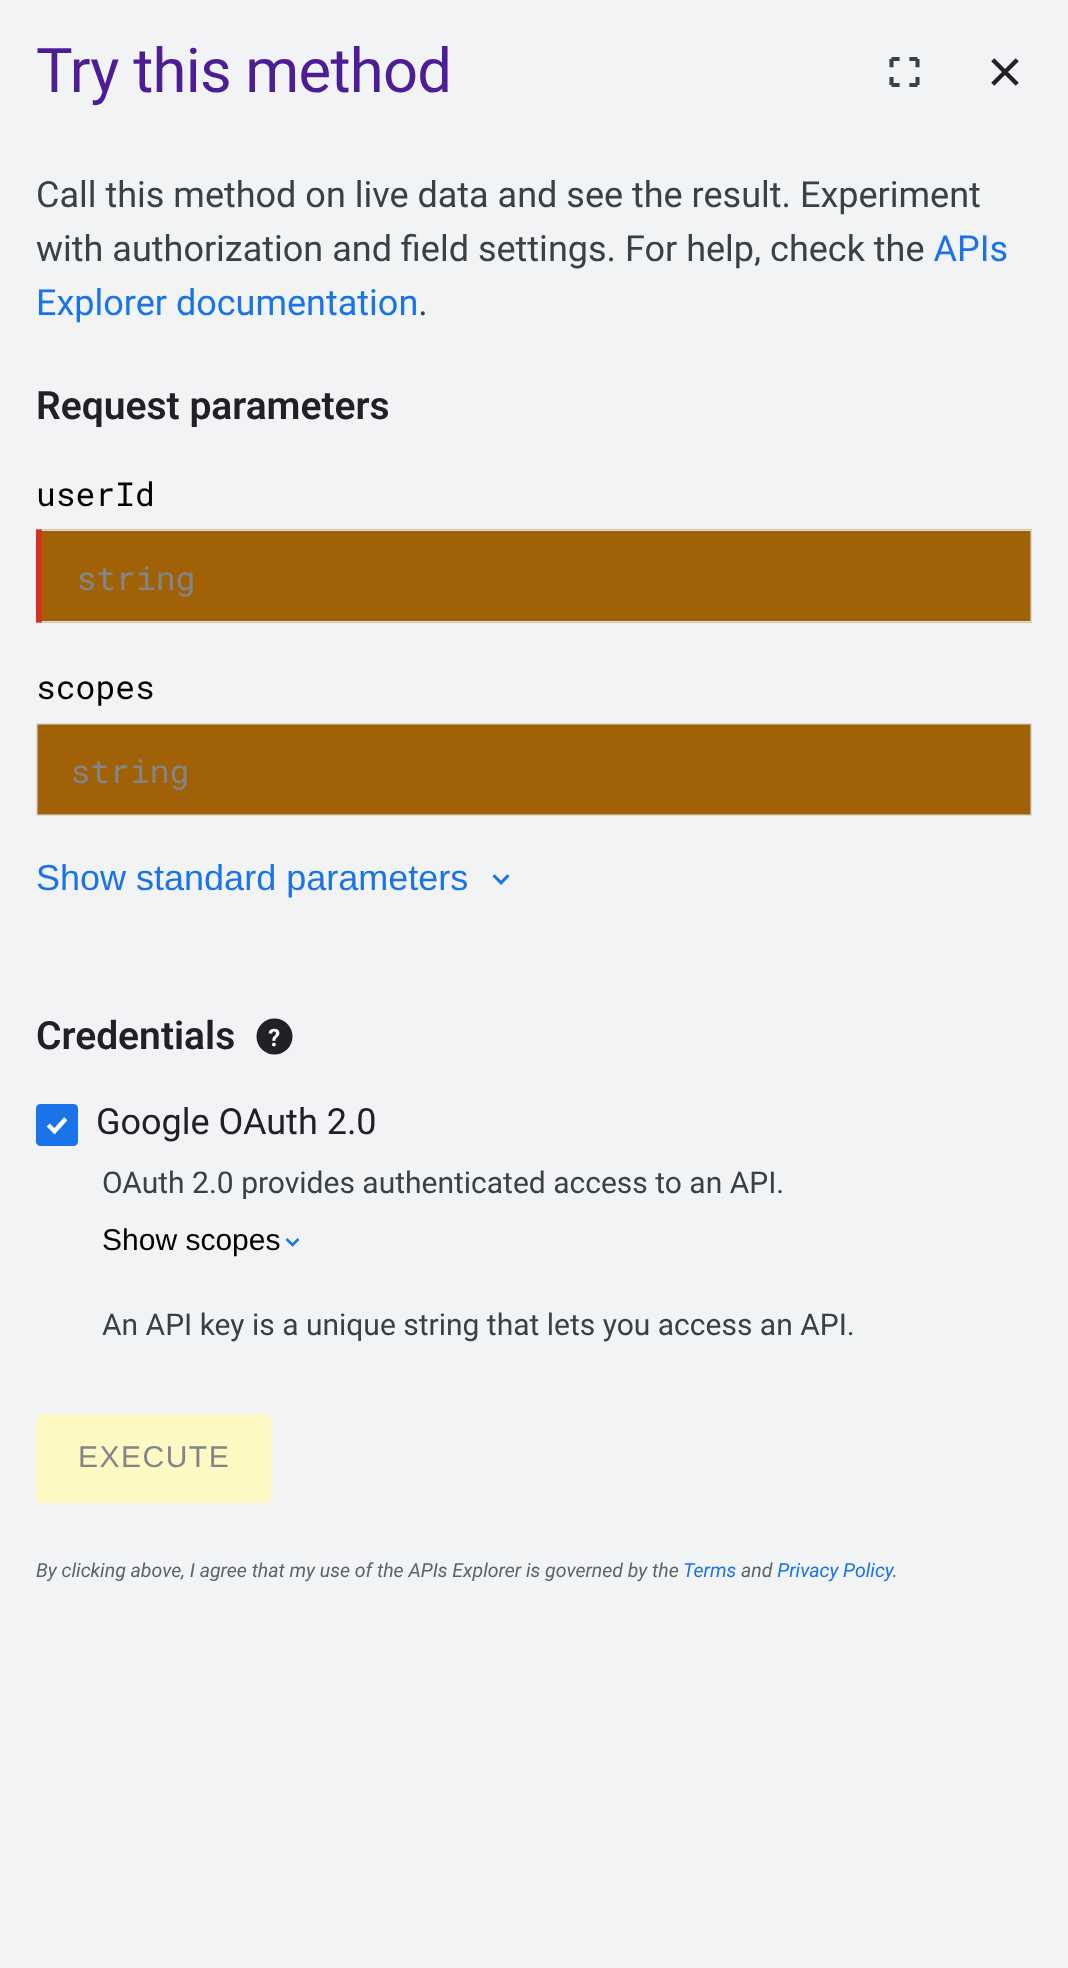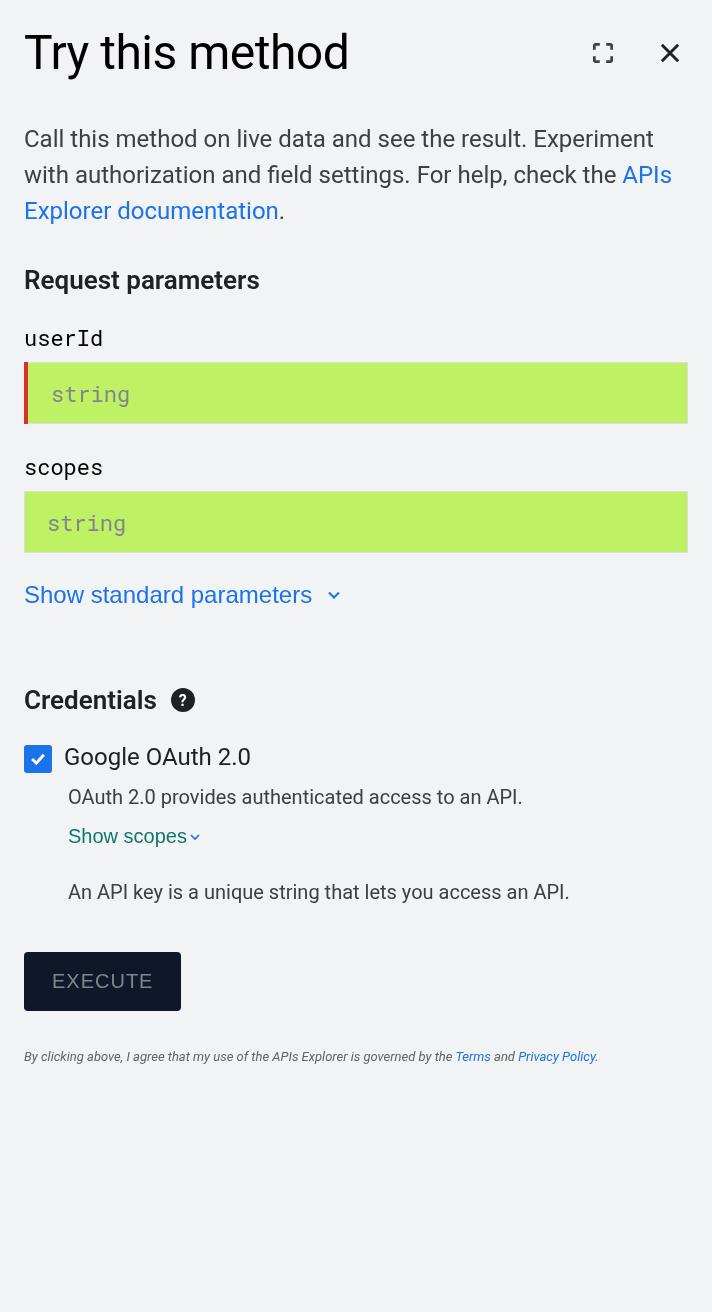--- a/index.html
+++ b/index.html
@@ -15,23 +15,23 @@
       padding: 24px;
       color: #202124;
     }
     .header {
       display: flex;
       align-items: center;
       justify-content: space-between;
       margin-bottom: 40px;
     }
     .title {
-      font-size: 48px;
+      font-size: 41px;
       font-weight: 400;
-      color: #000000;
+      color: #4c1d95;
       letter-spacing: -0.5px;
     }
     .header-icons {
       display: flex;
       align-items: center;
       gap: 32px;
     }
     .icon-btn {
       background: none;
       border: none;
@@ -78,21 +78,21 @@
       position: absolute;
       left: 0;
       top: 0;
       bottom: 0;
       width: 4px;
       background: #d93025;
     }
     .text-input {
       width: 100%;
       height: 62px;
-      background: #bef264;
+      background: #a16207;
       border: 1px solid #dadce0;
       font-family: "Roboto Mono", Consolas, Monaco, monospace;
       font-size: 22px;
       padding: 0 22px;
       color: #202124;
       outline: none;
     }
     .input-wrapper.required .text-input {
       padding-left: 26px;
     }
@@ -155,29 +155,29 @@
     }
     .credential-desc {
       font-size: 20px;
       color: #3c4043;
       margin-bottom: 16px;
     }
     .show-scopes {
       display: flex;
       align-items: center;
       gap: 0;
-      color: #0f766e;
+      color: #000000;
       font-size: 20px;
       background: none;
       border: none;
       cursor: pointer;
       padding: 0;
     }
     .execute-btn {
-      background: #0f172a;
+      background: #fef9c3;
       color: #80868b;
       border: none;
       padding: 18px 28px;
       font-size: 20px;
       font-weight: 500;
       letter-spacing: 1px;
       border-radius: 4px;
       cursor: not-allowed;
       margin-top: 16px;
       margin-bottom: 36px;

